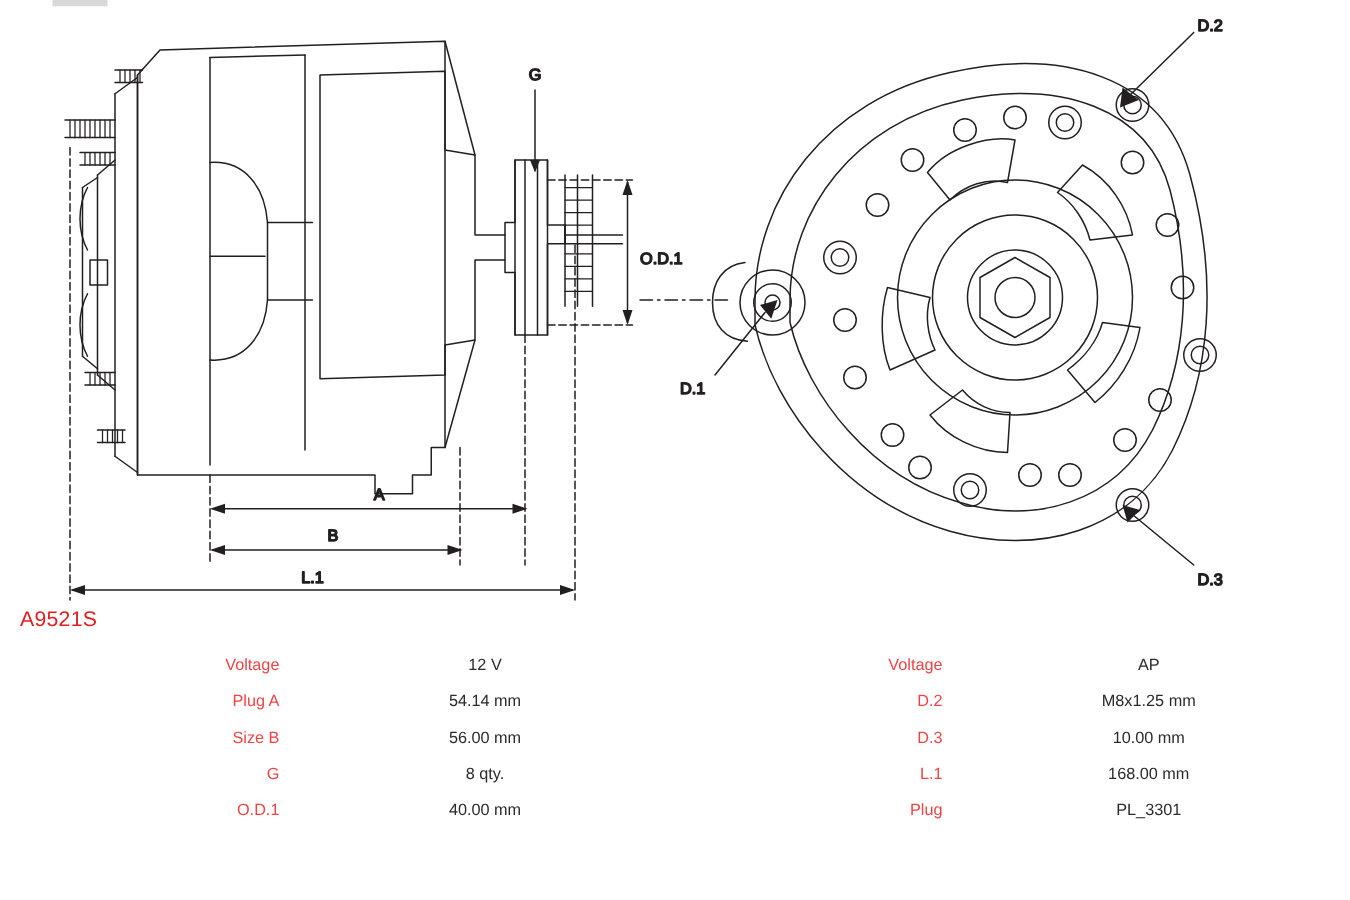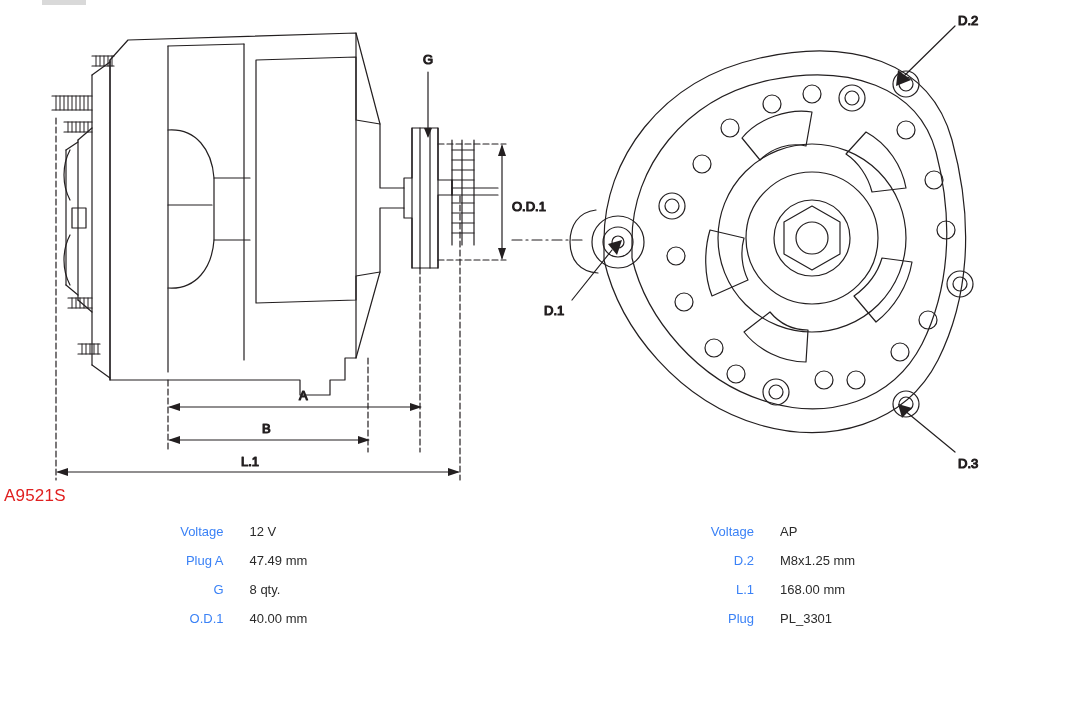--- a/index.html
+++ b/index.html
@@ -31,21 +31,21 @@
   }
   .drawing {
     position: absolute;
     left: 0;
     top: 0;
     width: 1080px;
     height: 492px;
   }
   .part-number {
     position: absolute;
-    left: 4px;
+    left: 16px;
     top: 486px;
     font-size: 17px;
     color: #e02020;
     font-weight: normal;
     letter-spacing: 0.2px;
   }
   table.specs {
     position: absolute;
     left: 8px;
     top: 516px;
@@ -56,25 +56,25 @@
   }
   table.specs td {
     height: 27px;
     padding: 0 12px;
     background: #ffffff;
   }
   td.lbl {
     background: #dcdcdc;
     text-align: right;
     width: 210px;
-    color: #3b82f6;
+    color: #ef4444;
   }
   td.val {
     background: #ffffff;
-    text-align: left;
+    text-align: center;
     width: 290px;
     color: #2b2b2b;
   }
   svg text {
     font-family: "Liberation Sans", sans-serif;
     font-size: 13px;
     fill: #231f20;
   }
 </style>
 </head>
@@ -282,23 +282,29 @@
   <table class="specs">
     <tbody>
       <tr>
         <td class="lbl">Voltage</td>
         <td class="val">12 V</td>
         <td class="lbl">Voltage</td>
         <td class="val">AP</td>
       </tr>
       <tr>
         <td class="lbl">Plug A</td>
-        <td class="val">47.49 mm</td>
+        <td class="val">54.14 mm</td>
         <td class="lbl">D.2</td>
         <td class="val">M8x1.25 mm</td>
+      </tr>
+      <tr>
+        <td class="lbl">Size B</td>
+        <td class="val">56.00 mm</td>
+        <td class="lbl">D.3</td>
+        <td class="val">10.00 mm</td>
       </tr>
       <tr>
         <td class="lbl">G</td>
         <td class="val">8 qty.</td>
         <td class="lbl">L.1</td>
         <td class="val">168.00 mm</td>
       </tr>
       <tr>
         <td class="lbl">O.D.1</td>
         <td class="val">40.00 mm</td>

